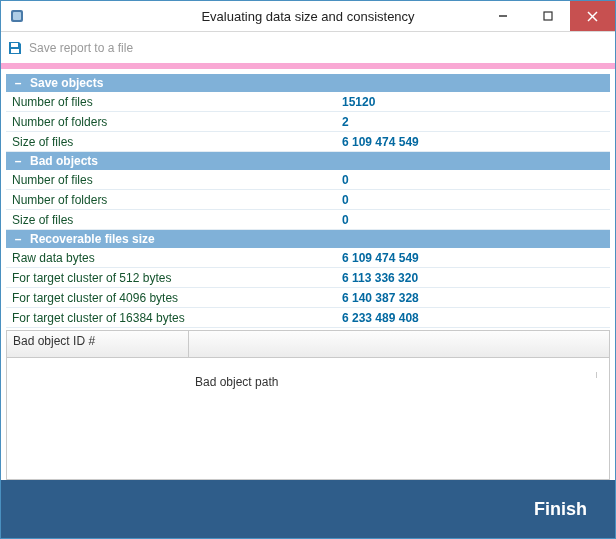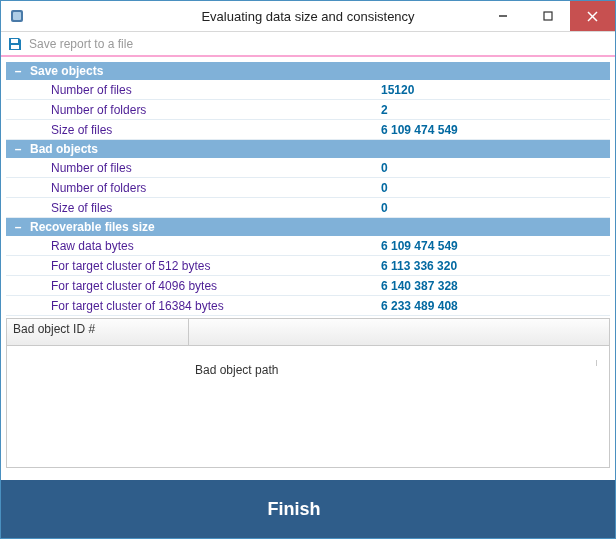--- a/index.html
+++ b/index.html
@@ -4,36 +4,36 @@
 <style>
   * { box-sizing: border-box; margin: 0; padding: 0; }
   body { font-family: "Segoe UI", Tahoma, sans-serif; font-size: 12px; background: #fff; width: 616px; height: 539px; overflow: hidden; border: 1px solid #4a90c0; }
   .titlebar { height: 30px; display: flex; align-items: center; background: #fff; position: relative; gap: 8px; }
   .titlebar .app-icon { width: 16px; height: 16px; margin-left: 8px; display:flex; align-items:center; justify-content:center; }
   .titlebar .title { position: absolute; left: 0; right: 0; text-align: center; font-size: 13px; color: #222; pointer-events: none; }
   .win-controls { margin-left: auto; display: flex; height: 100%; }
   .win-btn { width: 45px; height: 100%; display: flex; align-items: center; justify-content: center; background: #fff; }
   .win-btn.close { background: #c75050; color: #fff; }
   .win-btn svg { display: block; }
-  .toolbar { height: 26px; display: flex; align-items: center; padding: 0 6px; border-top: 1px solid #d8d8d8; border-bottom: 2px solid #f9a8d4; background: #fff; }
+  .toolbar { height: 38px; display: flex; align-items: center; padding: 0 6px; border-top: 1px solid #d8d8d8; border-bottom: 6px solid #f9a8d4; background: #fff; }
   .toolbar .save-icon { width: 16px; height: 16px; margin-right: 6px; display:flex; align-items:center; justify-content:center;}
   .toolbar .save-text { color: #9a9a9a; font-size: 12px; }
   .content { padding: 5px 5px 0 5px; }
   .section-header { background: #80b1d8; color: #fff; font-weight: bold; font-size: 12px; padding: 2px 6px; display: flex; align-items: center; height: 18px; }
   .section-header .collapse { width: 12px; display: inline-block; text-align: center; margin-right: 6px; font-weight: bold; }
   .row { display: flex; height: 20px; align-items: center; border-bottom: 1px solid #e3ecf3; }
-  .row .label { width: 330px; padding-left: 6px; color: #4c1d95; margin-left: 39px; }
+  .row .label { width: 330px; padding-left: 6px; color: #14532d; }
   .row .value { flex: 1; padding-left: 6px; color: #0369a1; font-weight: bold; }
   .table-head { display: flex; margin-top: 2px; background: linear-gradient(#fdfdfd,#ececec); border: 1px solid #c9c9c9; height: 28px; }
   .th { border-right: 1px solid #c9c9c9; padding: 3px 6px; color: #333; font-size: 12px; }
   .th.id { width: 182px; }
   .th.path { flex: 1; margin-top: 41px; }
   .th.end { width: 10px; border-right: none;}
   .table-body { height: 122px; border-left: 1px solid #c9c9c9; border-right: 1px solid #c9c9c9; border-bottom: 1px solid #c9c9c9; background: #fff; }
-  .footer { position: absolute; left: 1px; right: 1px; bottom: 1px; height: 58px; background: #2f5d8a; display: flex; align-items: center; justify-content: center; padding-right: 28px; }
+  .footer { position: absolute; left: 1px; right: 1px; bottom: 1px; height: 58px; background: #2f5d8a; display: flex; align-items: center; justify-content: flex-end; padding-right: 28px; }
   .finish { color: #fff; font-size: 18px; font-weight: 600; }
 </style>
 </head>
 <body>
 
 <div class="titlebar">
   <span class="app-icon">
     <svg width="16" height="16" viewBox="0 0 16 16">
         <rect x="2" y="2" width="12" height="12" rx="2" fill="#4a7aa8"></rect>
         <rect x="4" y="4" width="8" height="8" rx="1" fill="#aecde6"></rect>

